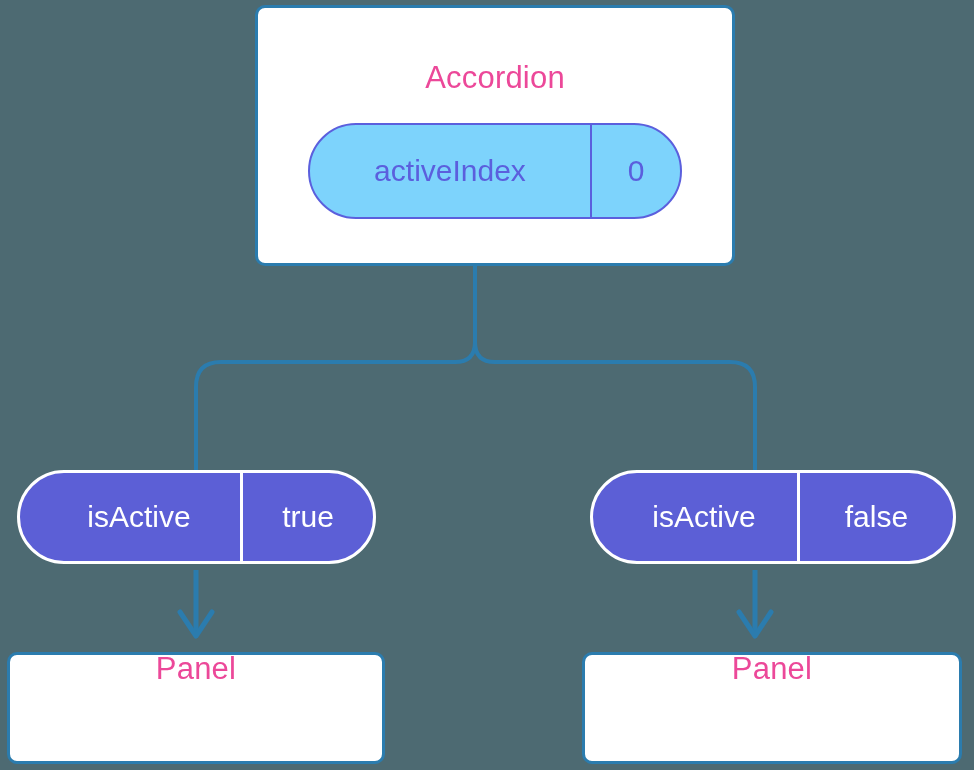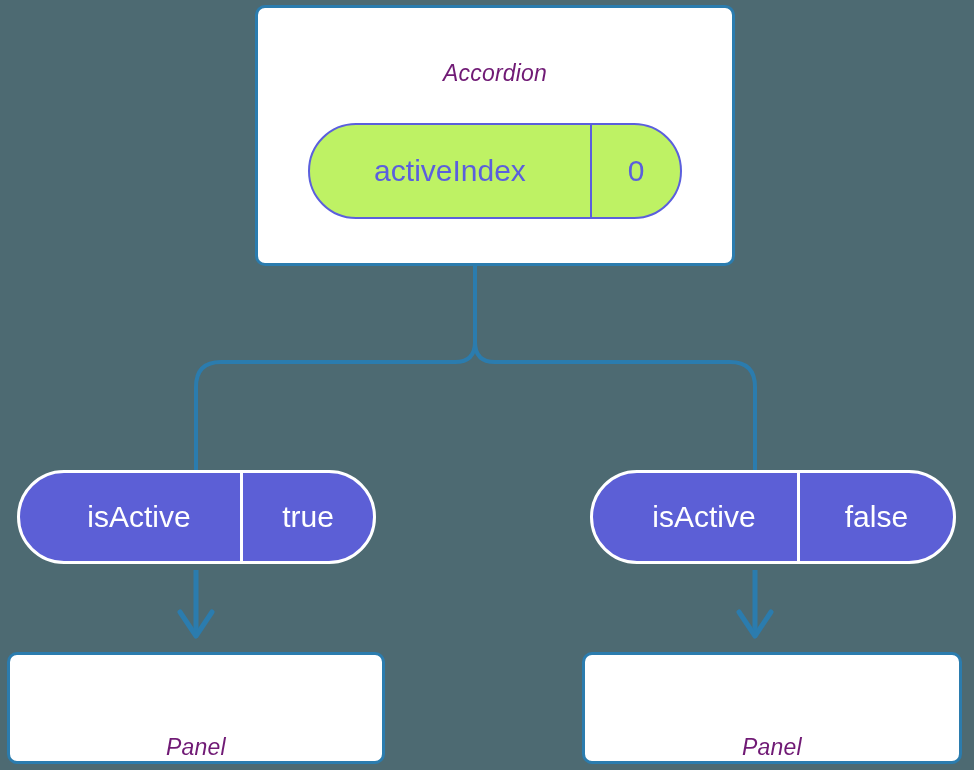--- a/index.html
+++ b/index.html
@@ -35,40 +35,39 @@
     position: absolute;
     box-sizing: border-box;
     background: #ffffff;
     border: 3px solid #2b7cae;
     border-radius: 10px;
     display: flex;
     flex-direction: column;
     align-items: center;
   }
   .card-title {
-    color: #701a75;
-    font-size: 23px;
+    color: #ec4899;
+    font-size: 31px;
     letter-spacing: 0.2px;
     white-space: nowrap;
-    font-style: italic;
   }
 
   #card-accordion {
     left: 255px;
     top: 5px;
     width: 480px;
     height: 261px;
     justify-content: flex-start;
   }
   #card-accordion .card-title {
     margin-top: 52px;
   }
 
   .panel-card {
-    justify-content: flex-end;
+    justify-content: flex-start;
   }
   #card-panel-left {
     left: 7px;
     top: 652px;
     width: 378px;
     height: 112px;
   }
   #card-panel-right {
     left: 582px;
     top: 652px;
@@ -94,21 +93,21 @@
     align-items: center;
     justify-content: center;
     font-size: 30px;
     white-space: nowrap;
     box-sizing: border-box;
   }
 
   
   .pill-outline {
     border: 2px solid #5b5fdd;
-    background: #bef264;
+    background: #7dd3fc;
   }
   .pill-outline .pill-key {
     color: #5b5fdd;
     border-right: 2px solid #5b5fdd;
   }
   .pill-outline .pill-val {
     color: #5b5fdd;
   }
 
   

